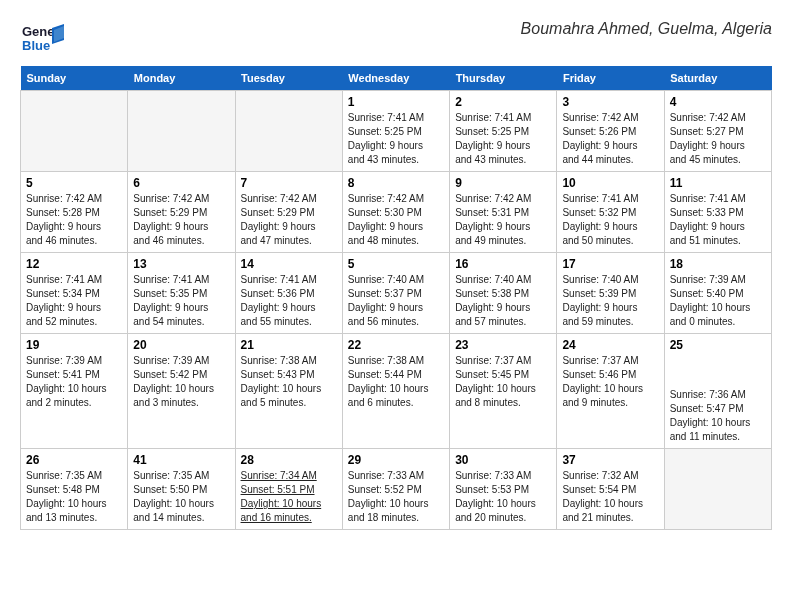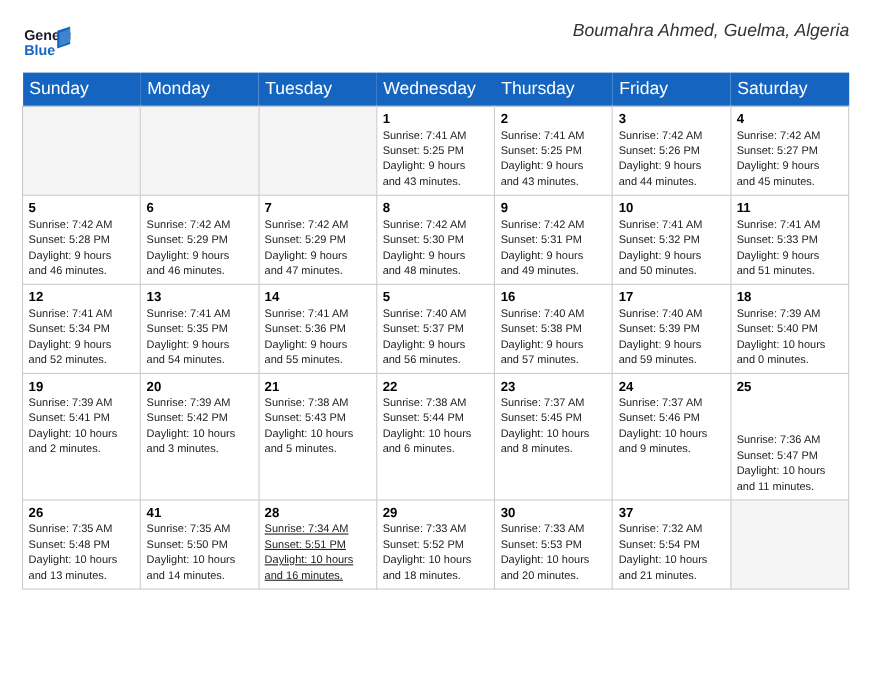--- a/index.html
+++ b/index.html
@@ -37,22 +37,22 @@
     .calendar-table {
       width: 100%;
       border-collapse: collapse;
       font-size: 10.5px;
     }
     .calendar-table th {
       background-color: #1565c0;
       color: #fff;
       text-align: left;
       padding: 6px 6px;
-      font-size: 16px;
-      font-weight: normal;
+      font-size: 11px;
+      font-weight: bold;
     }
     .calendar-table td {
       border: 1px solid #ccc;
       vertical-align: top;
       padding: 4px 5px;
       width: 14.28%;
       height: 80px;
       background: #fff;
     }
     .calendar-table td.empty {

